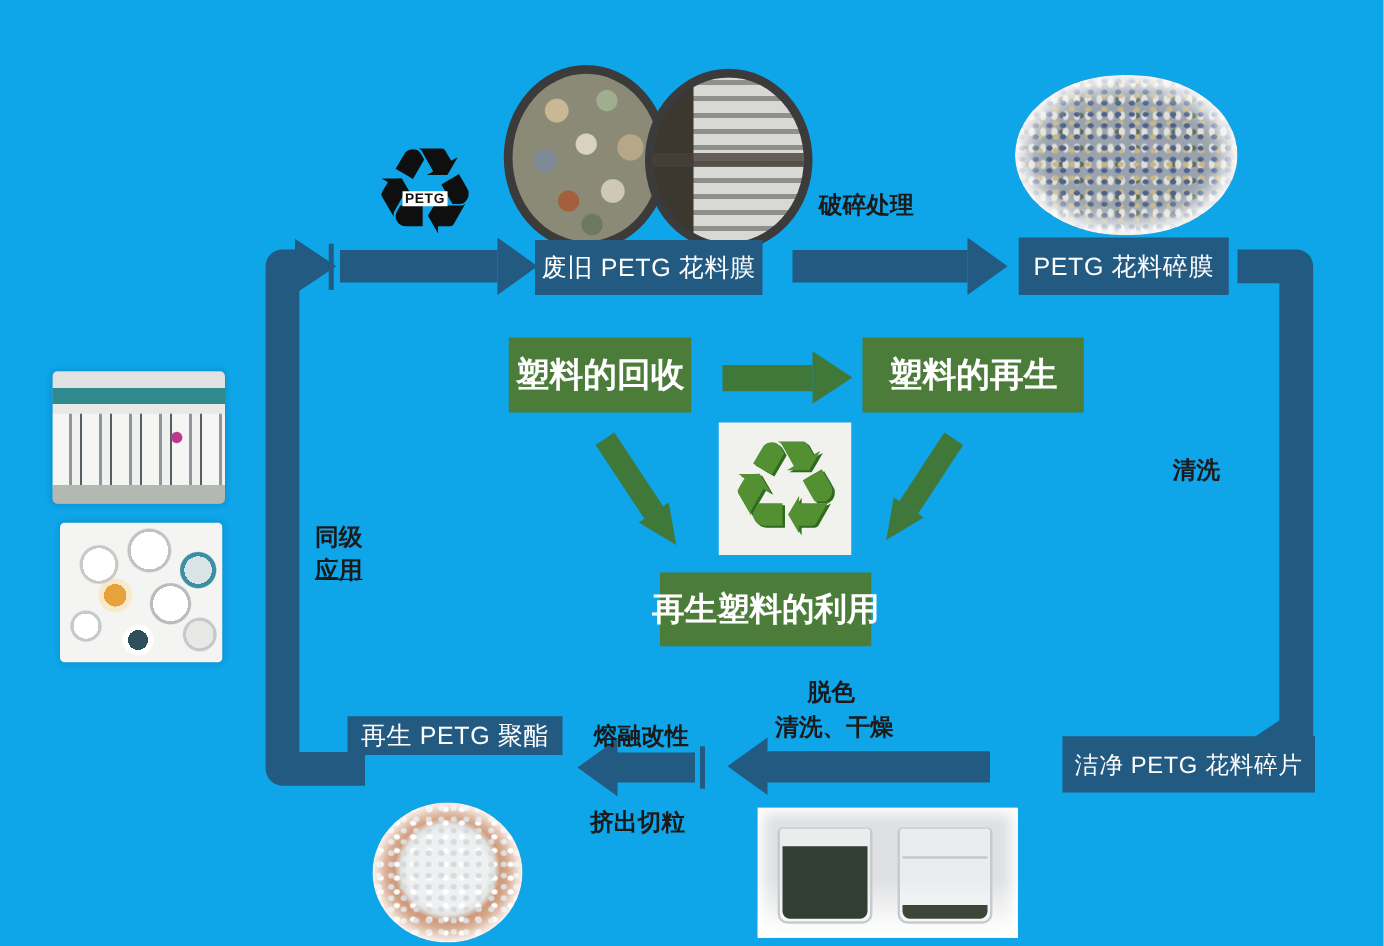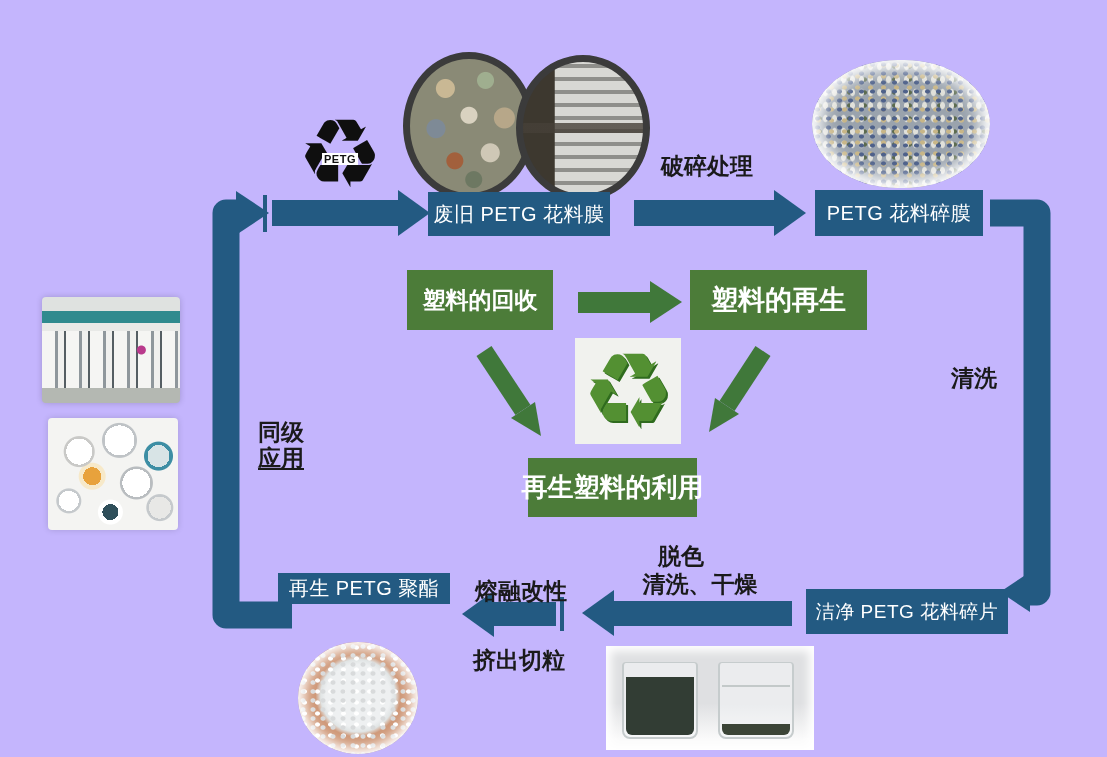--- a/index.html
+++ b/index.html
@@ -1,35 +1,35 @@
 <!DOCTYPE html>
 <html><head>
 <meta charset="utf-8">
 <style>
   html,body{margin:0;padding:0;background:#ffffff;}
-  .canvas{position:relative;width:1107px;height:757px;background:#c4b5fd;overflow:hidden;
+  .canvas{position:relative;width:1107px;height:757px;background:#0ea5e9;overflow:hidden;
           font-family:"Liberation Sans","DejaVu Sans",sans-serif;}
   .arrows{position:absolute;left:0;top:0;}
 
   
   .bluebox{position:absolute;background:#235a82;color:#fff;font-weight:400;font-size:20px;
            display:flex;align-items:center;justify-content:center;letter-spacing:.5px;white-space:nowrap;}
   .b1{left:428px;top:192px;width:182px;height:44px;}
   .b2{left:815px;top:190px;width:168px;height:46px;}
-  .b3{left:806px;top:589px;width:202px;height:45px;font-size:19px;}
+  .b3{left:850px;top:589px;width:202px;height:45px;font-size:19px;}
   .b4{left:278px;top:573px;width:172px;height:31px;}
 
   .greenbox{position:absolute;background:#4c7c39;color:#fff;font-weight:700;
             display:flex;align-items:center;justify-content:center;white-space:nowrap;}
-  .g1{left:407px;top:270px;width:146px;height:60px;font-size:23px;}
+  .g1{left:407px;top:270px;width:146px;height:60px;font-size:27px;}
   .g2{left:690px;top:270px;width:177px;height:60px;font-size:27px;text-align:center;}
   .g3{left:528px;top:458px;width:169px;height:59px;font-size:26px;}
 
   
-  .lbl{position:absolute;font-weight:700;font-size:23px;color:#1a1a1a;text-align:center;white-space:nowrap;}
+  .lbl{position:absolute;font-weight:700;font-size:19px;color:#1a1a1a;white-space:nowrap;}
   .lbl-crush{left:655px;top:151px;width:104px;}
   .lbl-wash{left:938px;top:363px;width:72px;}
   .lbl-same1{left:252px;top:417px;width:58px;}
   .lbl-same2{left:252px;top:443px;width:58px;text-decoration:underline;}
   .lbl-decolor{left:646px;top:541px;width:70px;}
   .lbl-washdry{left:620px;top:569px;width:160px;}
   .lbl-melt{left:475px;top:576px;width:90px;}
   .lbl-extrude{left:472px;top:645px;width:94px;}
 
   

